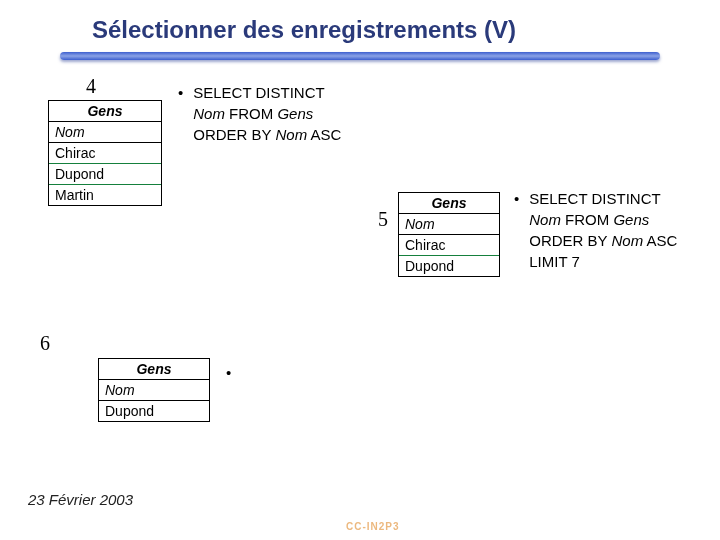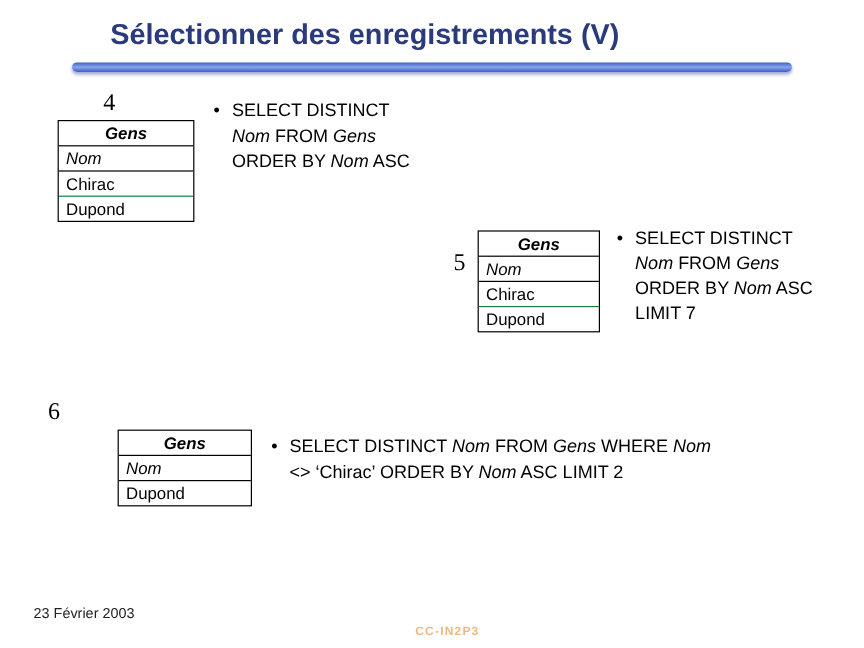--- a/index.html
+++ b/index.html
@@ -80,23 +80,24 @@
     line-height: 1.4;
   }
   .bullet .txt {
     line-height: 1.4;
   }
   .italic { font-style: italic; }
 
   .footer-date {
     position: absolute;
     left: 28px;
-    bottom: 22px;
-    font-size: 12px;
+    bottom: 32px;
+    font-size: 15px;
     color: #222;
+    font-style: italic;
   }
   .footer-logo {
     position: absolute;
     left: 346px;
     bottom: 8px;
     font-size: 10px;
     font-weight: bold;
     letter-spacing: 1px;
     color: #e08a2a;
     opacity: 0.6;
@@ -110,20 +111,21 @@
 
   <div class="title">Sélectionner des enregistrements (V)</div>
   <div class="title-rule"></div>
 
   <div class="num-badge" style="left:86px; top:75px;">4</div>
   <div class="box" style="left:48px; top:100px; width:112px; font-size:14px;">
     <div class="hdr">Gens</div>
     <div class="colname">Nom</div>
     <div class="row">Chirac</div>
     <div class="row">Dupond</div>
+    <div class="row">Martin</div>
   </div>
 
   <div class="bullet" style="left:178px; top:82px;">
     <span class="dot">•</span>
     <span class="txt">
       <span>SELECT DISTINCT</span><br>
       <span class="italic">Nom</span><span> FROM </span><span class="italic">Gens</span><br>
       <span>ORDER BY </span><span class="italic">Nom</span><span> ASC</span>
     </span>
   </div>
@@ -148,22 +150,18 @@
 
   <div class="num-badge" style="left:40px; top:332px;">6</div>
   <div class="box" style="left:98px; top:358px; width:110px; font-size:14px;">
     <div class="hdr">Gens</div>
     <div class="colname">Nom</div>
     <div class="row">Dupond</div>
   </div>
 
   <div class="bullet" style="left:226px; top:362px; width:460px;">
     <span class="dot">•</span>
-    <span class="txt">
-      <span>SELECT DISTINCT </span><span class="italic">Nom</span><span> FROM </span><span class="italic">Gens</span><span> WHERE </span><span class="italic">Nom</span><br>
-      <span>&lt;&gt; ‘Chirac’ ORDER BY </span><span class="italic">Nom</span><span> ASC LIMIT 2</span>
-    </span>
   </div>
 
   <div class="footer-date">23 Février 2003</div>
   <div class="footer-logo">CC-IN2P3</div>
 
 </div>
 
 </body></html>

